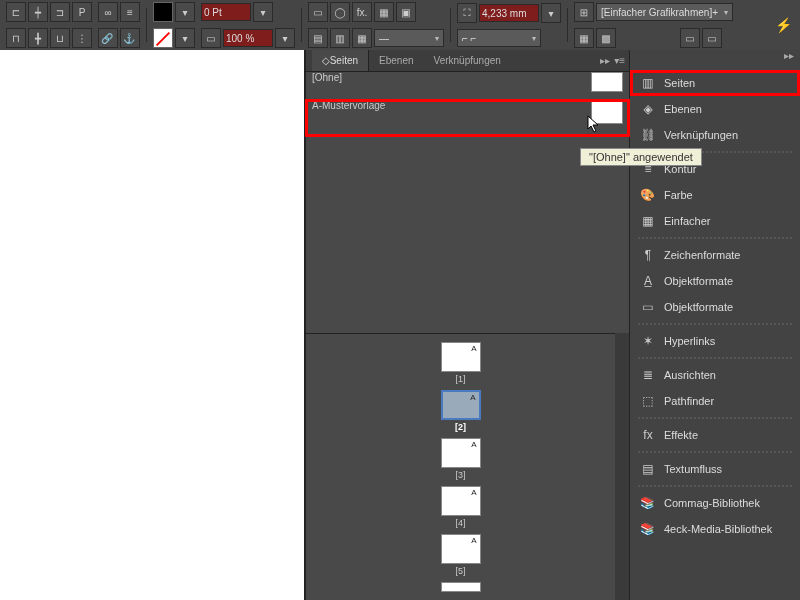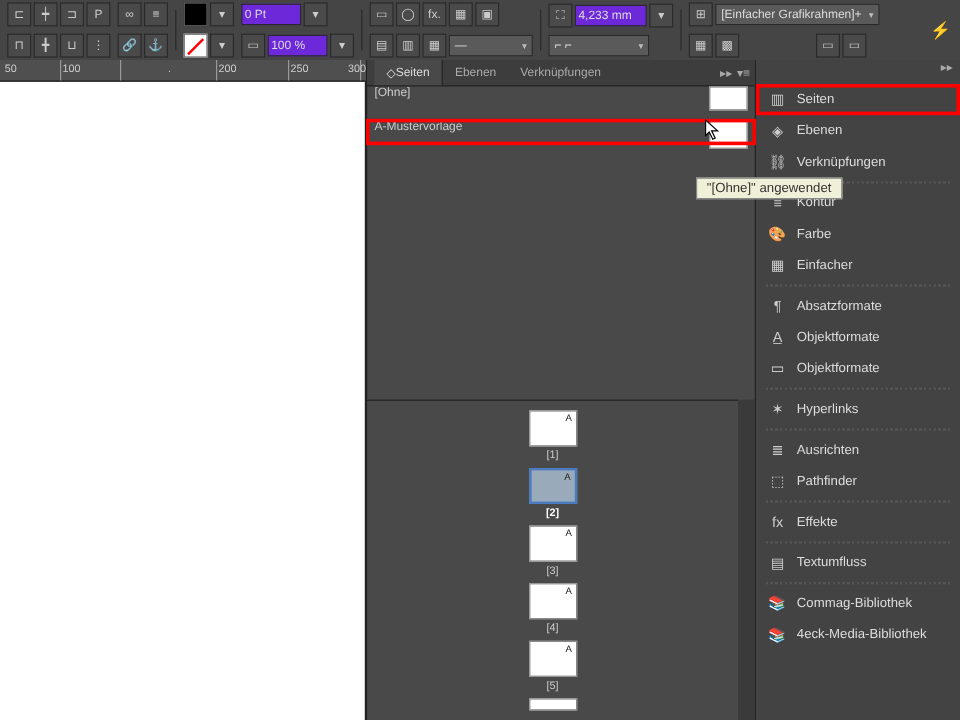--- a/index.html
+++ b/index.html
@@ -7,21 +7,21 @@
 
   
   .topbar { height: 50px; background: #454545; display: flex; align-items: center; padding: 0 4px; gap: 2px; }
   .tool-cluster { display: flex; gap: 2px; align-items: center; padding: 2px; }
   .tool-btn { width: 20px; height: 20px; background: #4a4a4a; border: 1px solid #2a2a2a; display: flex; align-items: center; justify-content: center; color: #ccc; font-size: 10px; cursor: pointer; }
   .divider-v { width: 1px; height: 34px; background: #2a2a2a; margin: 0 2px; }
   .swatch { width: 20px; height: 20px; border: 1px solid #666; }
   .swatch.black { background: #000; }
   .swatch.none { background: #fff; position: relative; }
   .swatch.none::after { content:''; position:absolute; left:0; right:0; top:50%; border-top:2px solid red; transform: rotate(-45deg); }
-  .num-input { width: 50px; height: 18px; background: #6d28d9; border: 1px solid #2a2a2a; color: #ddd; font-size: 10px; padding: 0 2px; display:flex; align-items:center; }
+  .num-input { width: 50px; height: 18px; background: #7f1d1d; border: 1px solid #2a2a2a; color: #ddd; font-size: 10px; padding: 0 2px; display:flex; align-items:center; }
   .num-input.wide { width: 60px; }
   .dropdown { height: 18px; background: #5a5a5a; border: 1px solid #2a2a2a; color: #ddd; font-size: 10px; padding: 0 4px; display:flex; align-items:center; justify-content:space-between; gap:4px; }
   .dropdown .chev { font-size:8px; color:#bbb; }
   .lightning { margin-left: auto; color:#ccc; font-size:14px; width:24px; text-align:center; }
   .stack { display:flex; flex-direction:column; gap:2px; }
 
   
   .main { display:flex; height: 550px; }
   .canvas-col { width: 305px; display:flex; flex-direction:column; }
   .ruler { height: 18px; background: #4f4f4f; position: relative; border-bottom:1px solid #222; }
@@ -183,33 +183,20 @@
       <div class="tool-btn">▭</div>
     </div>
   </div>
 
   <div class="lightning">⚡</div>
 </div>
 
 <div class="main">
 
   <div class="canvas-col">
-    <div class="ruler">
-      <span class="lbl" style="left:4px">50</span>
-      <span class="tick" style="left:50px"></span>
-      <span class="lbl" style="left:52px">100</span>
-      <span class="tick" style="left:100px"></span>
-      <span class="lbl" style="left:140px">.</span>
-      <span class="tick" style="left:180px"></span>
-      <span class="lbl" style="left:182px">200</span>
-      <span class="tick" style="left:240px"></span>
-      <span class="lbl" style="left:242px">250</span>
-      <span class="tick" style="left:300px"></span>
-      <span class="lbl" style="left:290px">300</span>
-    </div>
     <div class="canvas"></div>
   </div>
 
   <div class="pages-panel">
     <div class="panel-tabs">
       <span style="width:6px"></span>
       <div class="ptab active">◇ <span>Seiten</span></div>
       <div class="ptab">
           <span>Ebenen</span>
         </div>
@@ -219,21 +206,21 @@
       <div class="ptab-icons">
         <span>▸▸</span>
         <span>▾≡</span>
       </div>
     </div>
     <div class="master-list">
       <div class="master-item">
         <span>[Ohne]</span>
         <div class="thumb"></div>
       </div>
-      <div class="master-item highlight-red" style="height:20px">
+      <div class="master-item highlight-red" style="height:36px">
         <span>A-Mustervorlage</span>
         <div class="thumb" style="height:24px"></div>
         <svg class="cursor-arrow" width="14" height="18" viewBox="0 0 14 18">
             <path d="M1 1 L1 14 L4 11 L7 17 L9 16 L6 10 L11 10 Z" fill="#fff" stroke="#000" stroke-width="1"></path>
           </svg>
       </div>
     </div>
     <div class="tooltip" style="left:580px; top:148px"><span>"[Ohne]" angewendet</span></div>
 
     <div style="flex:1"></div>
@@ -300,21 +287,21 @@
         <span class="ic">🎨</span>
         <span>Farbe</span>
       </div>
       <div class="ritem">
         <span class="ic">▦</span>
         <span>Einfacher</span>
       </div>
       <div class="rsep"></div>
       <div class="ritem">
         <span class="ic">¶</span>
-        <span>Absatzformate</span>
+        <span>Zeichenformate</span>
       </div>
       <div class="ritem">
         <span class="ic">A̲</span>
         <span>Objektformate</span>
       </div>
       <div class="ritem">
         <span class="ic">▭</span>
         <span>Objektformate</span>
       </div>
       <div class="rsep"></div>

